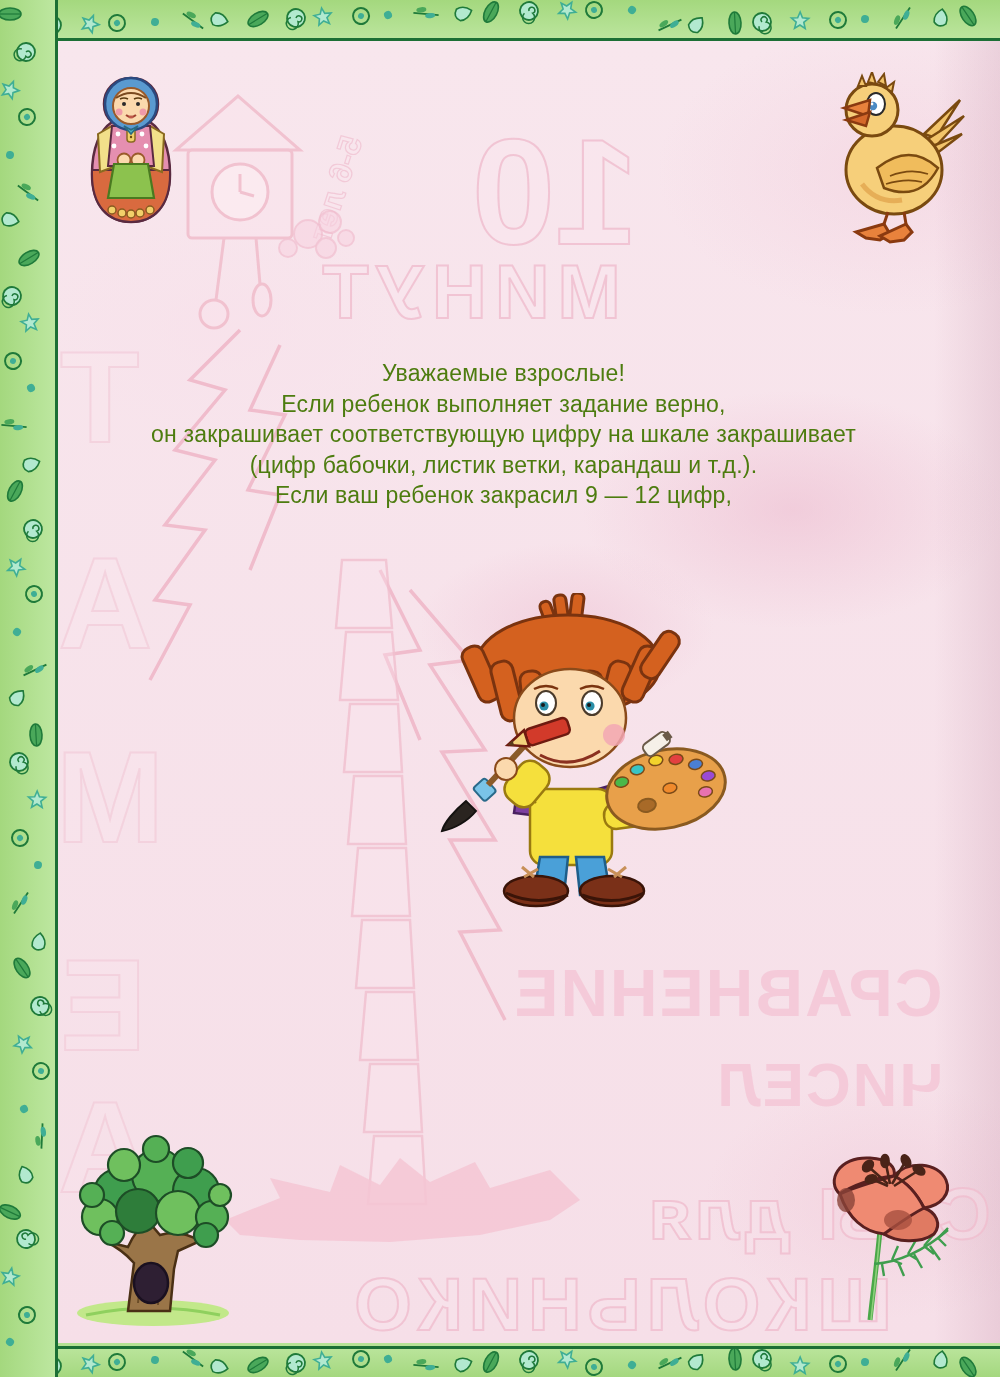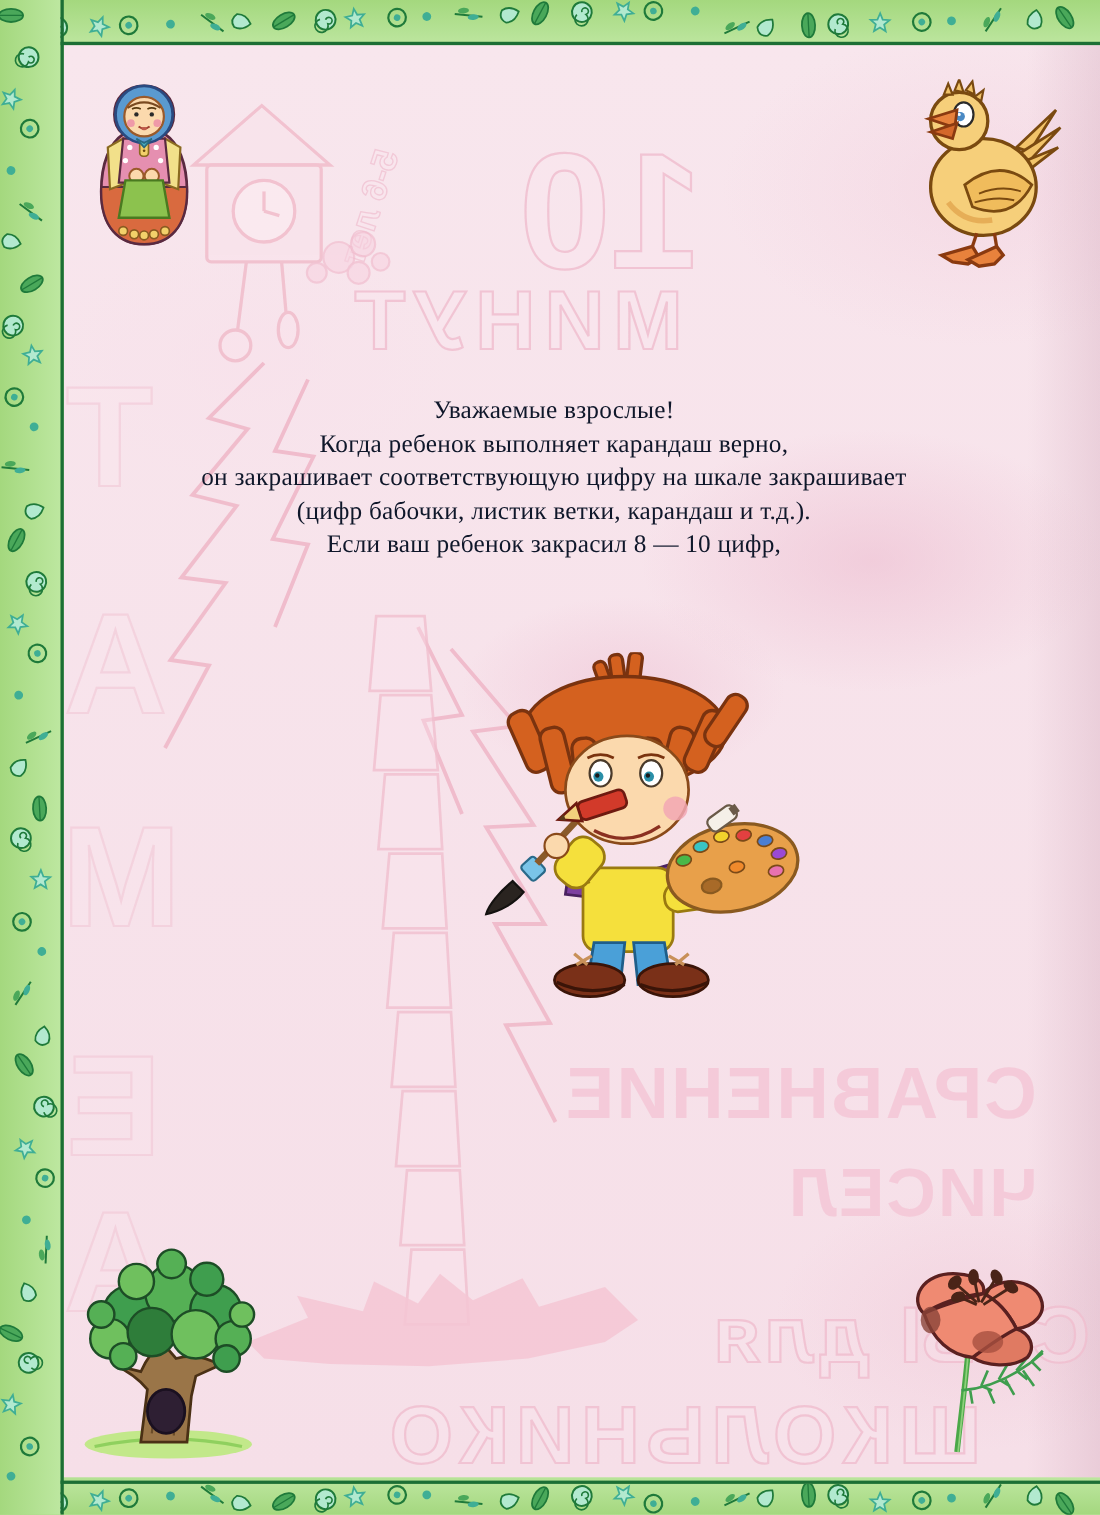--- a/index.html
+++ b/index.html
@@ -25,21 +25,21 @@
       radial-gradient(300px 170px at 78% 36%, rgba(236,186,206,.55), rgba(236,186,206,0) 70%),
       radial-gradient(210px 120px at 54% 45%, rgba(236,186,206,.45), rgba(236,186,206,0) 70%),
       radial-gradient(320px 200px at 88% 10%, rgba(240,198,214,.35), rgba(240,198,214,0) 72%),
       radial-gradient(260px 170px at 88% 89%, rgba(238,194,210,.40), rgba(238,194,210,0) 70%),
       radial-gradient(240px 150px at 18% 22%, rgba(248,226,235,.9), rgba(248,226,235,0) 75%),
       linear-gradient(180deg,#f8e6ed,#f6dfe8);
   }
   
   .notice{
     left:58px;top:358px;width:891px;text-align:center;
-    font-size:23px;line-height:30.5px;color:#0f172a;letter-spacing:.2px;font-family:Liberation Serif, serif;
+    font-size:23px;line-height:30.5px;color:#4d7c0f;letter-spacing:.2px;
   }
   
   .mirror{transform:scaleX(-1);}
   .ghost{color:rgba(250,230,239,.25);-webkit-text-stroke:2px rgba(240,190,207,.85);
     font-weight:700;white-space:nowrap;text-align:center;}
   .ghost-fill{color:rgba(244,196,213,.80);font-weight:700;white-space:nowrap;text-align:center;}
   .spine-letter{font-weight:700;font-size:130px;color:rgba(252,236,242,.15);
     -webkit-text-stroke:2px rgba(241,196,211,.55);}
 </style>
 </head>
@@ -112,24 +112,24 @@
     <path d="M232,600 L280,600 L284,668 L226,668 Z"></path>
     <path d="M236,672 L284,672 L288,740 L230,740 Z"></path>
     <path d="M240,744 L288,744 L292,812 L234,812 Z"></path>
     <path d="M244,816 L292,816 L296,884 L238,884 Z"></path>
   </g>
   <polygon points="95,900 150,878 140,858 200,872 210,845 250,865 270,838 300,862 345,842 360,868 420,850 450,880 420,900 350,915 260,922 170,920 110,915" fill="rgba(244,197,212,.85)"></polygon>
 </svg>
 
 <div class="abs notice">
   <div>Уважаемые взрослые!</div>
-  <div>Когда ребенок выполняет карандаш верно,</div>
+  <div>Если ребенок выполняет задание верно,</div>
   <div>он закрашивает соответствующую цифру на шкале закрашивает</div>
   <div>(цифр бабочки, листик ветки, карандаш и т.д.).</div>
-  <div>Если ваш ребенок закрасил 8 — 10 цифр,</div>
+  <div>Если ваш ребенок закрасил 9 — 12 цифр,</div>
 </div>
 
 <svg class="abs" style="left:86px;top:74px;" width="90" height="152" viewBox="0 0 90 152">
   <path d="M45,4 C62,4 72,16 72,30 C72,38 69,44 64,48 C76,56 84,74 84,100 C84,132 68,148 45,148 C22,148 6,132 6,100 C6,74 14,56 26,48 C21,44 18,38 18,30 C18,16 28,4 45,4 Z" fill="#e58fb0" stroke="#5a2a40" stroke-width="2.5"></path>
   <path d="M6,100 C6,132 22,148 45,148 C68,148 84,132 84,100 L84,96 L6,96 Z" fill="#d96a3f" stroke="#5a2a40" stroke-width="2"></path>
   <g fill="#f2e08a" stroke="#8a6a20" stroke-width="2">
     <path d="M12,60 L26,52 L30,92 L14,98 Z"></path>
     <path d="M78,60 L64,52 L60,92 L76,98 Z"></path>
   </g>
   <path d="M26,52 L64,52 L68,92 L22,92 Z" fill="#e58fb0" stroke="#5a2a40" stroke-width="2"></path>

